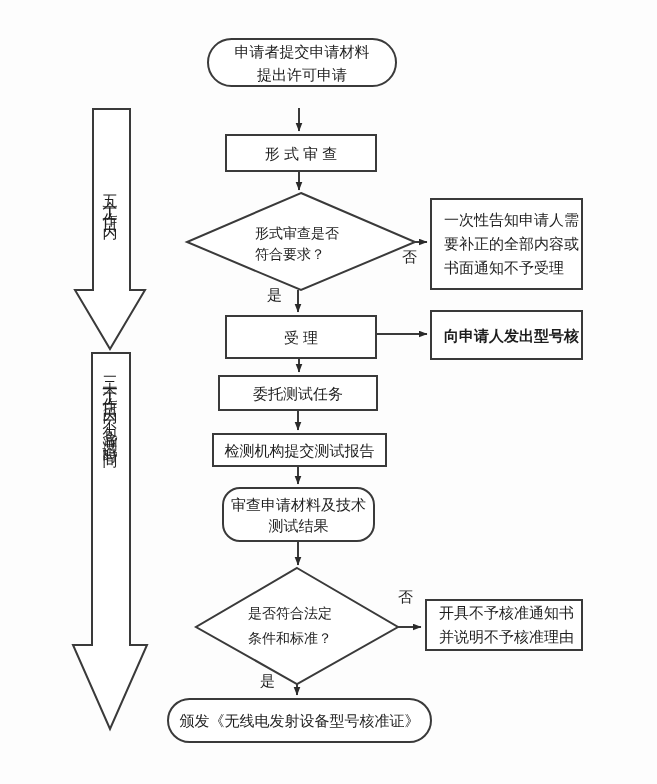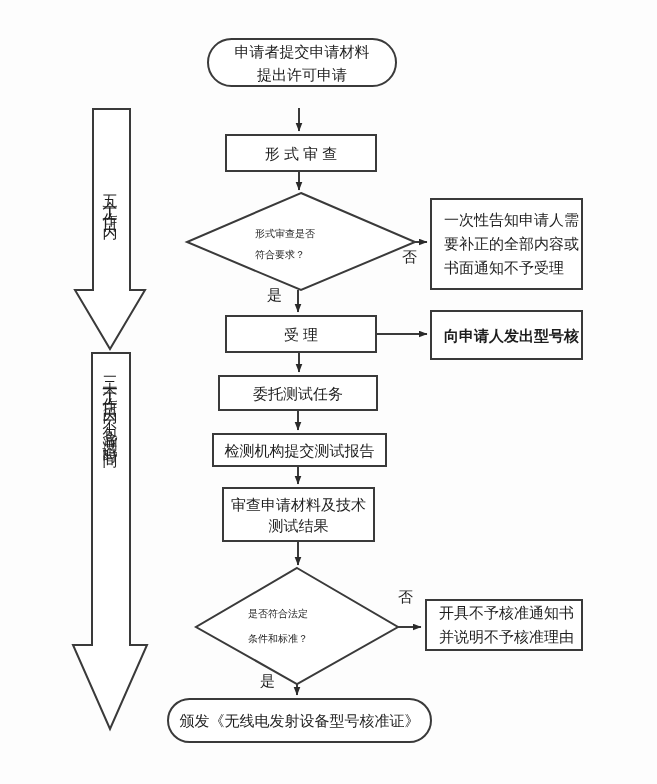--- a/index.html
+++ b/index.html
@@ -50,21 +50,21 @@
   }
   .stadium { border-radius: 35px; }
   .stadium-end { border-radius: 23px; text-align: center; }
   .side-box {
     align-items: flex-start;
     text-align: left;
     padding-left: 12px;
   }
   .diamond-text {
     position: absolute;
-    font-size: 10px;
+    font-size: 14px;
     text-align: left;
     white-space: nowrap;
   }
   .edge-label {
     position: absolute;
     font-size: 15px;
     line-height: 16px;
   }
   .vtext {
     position: absolute;
@@ -122,37 +122,37 @@
     <div>形式审查是否</div>
     <div>符合要求？</div>
   </div>
 
   <div class="node side-box" style="left:430px; top:198px; width:153px; height:92px; line-height:24px;">
     <span>一次性告知申请人需</span>
     <span>要补正的全部内容或</span>
     <span>书面通知不予受理</span>
   </div>
 
-  <div class="node" style="left:225px; top:315px; width:152px; height:38px;">
+  <div class="node" style="left:225px; top:315px; width:152px; height:44px;">
     <span>受 理</span>
   </div>
 
   <div class="node side-box" style="left:430px; top:310px; width:153px; height:50px; line-height:23px;font-weight:bold;">
     <span>向申请人发出型号核</span>
   </div>
 
   <div class="node" style="left:218px; top:375px; width:160px; height:36px;">
     <span>委托测试任务</span>
   </div>
 
   <div class="node" style="left:212px; top:433px; width:175px; height:34px;">
     <span>检测机构提交测试报告</span>
   </div>
 
-  <div class="node" style="left:222px; top:487px; width:153px; height:55px; line-height:21px;">
+  <div class="node" style="left:222px; top:487px; width:153px; height:55px; line-height:21px;border-radius:18px;">
     <span>审查申请材料及技术</span>
     <span>测试结果</span>
   </div>
 
   <div class="diamond-text" style="left:248px; top:601px; line-height:25px;">
     <div>是否符合法定</div>
     <div>条件和标准？</div>
   </div>
 
   <div class="node side-box" style="left:425px; top:599px; width:158px; height:52px; line-height:24px;">

